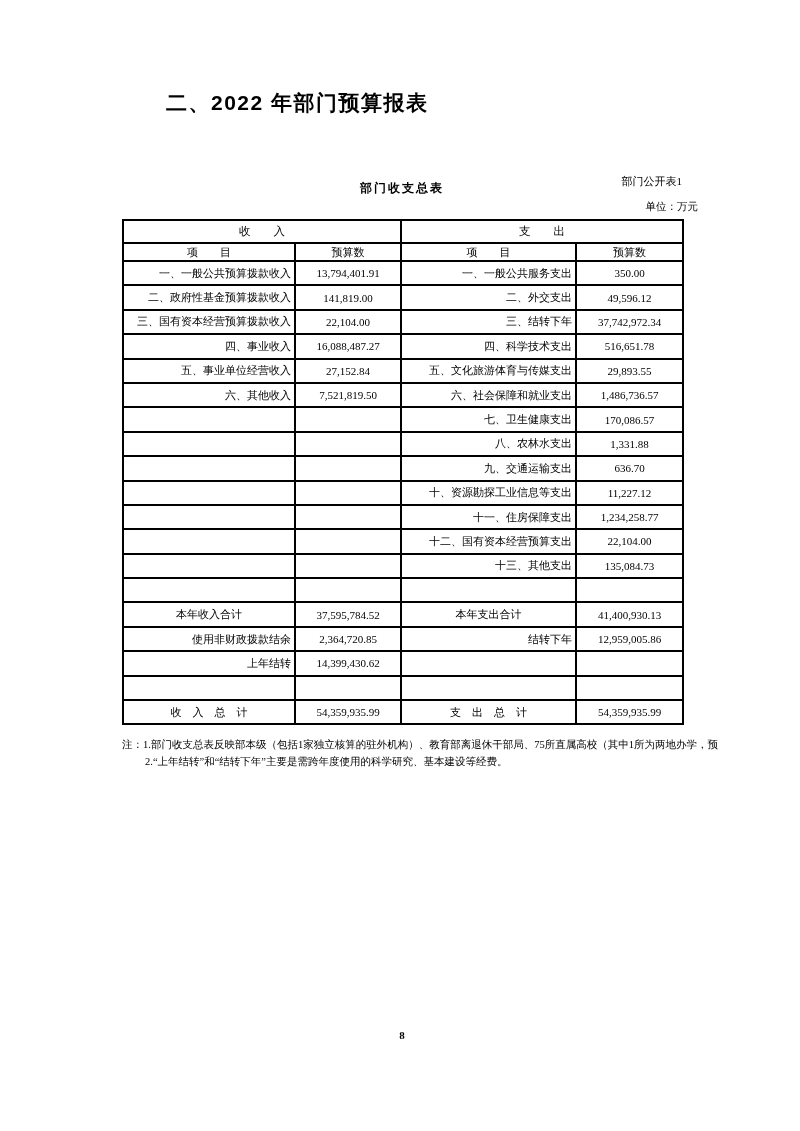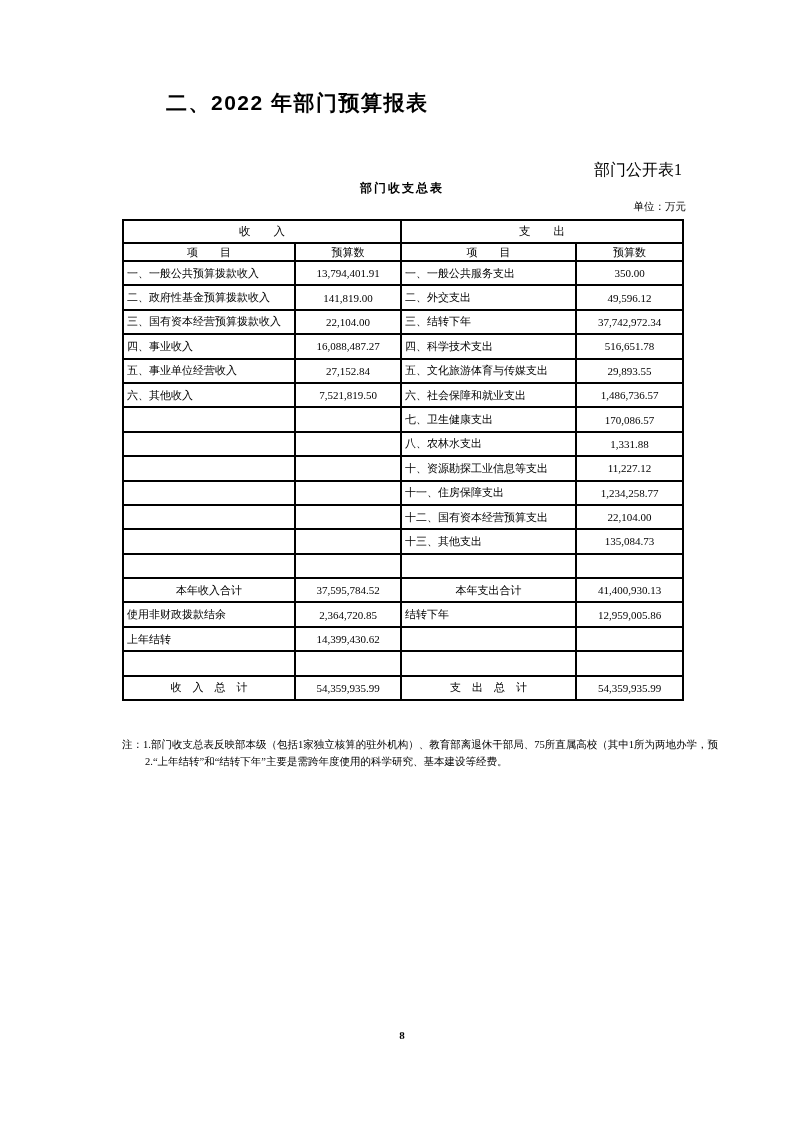--- a/index.html
+++ b/index.html
@@ -7,44 +7,44 @@
     width:800px; height:1131px; background:#ffffff; color:#000;
     font-family:"Liberation Serif","DejaVu Serif",serif;
     position:relative; overflow:hidden;
   }
   .doc-title {
     position:absolute; left:166px; top:89px;
     font-family:"Liberation Sans","DejaVu Sans",sans-serif;
     font-size:21px; font-weight:bold; letter-spacing:1.5px; white-space:nowrap;
   }
   .table-tag {
-    position:absolute; right:118px; top:160px;
-    font-size:16px; white-space:nowrap;
+    position:absolute; right:118px; top:174px;
+    font-size:11px; white-space:nowrap;
   }
   .table-title {
     position:absolute; left:122px; top:180px; width:560px; text-align:center;
     font-family:"Liberation Sans","DejaVu Sans",sans-serif;
     font-size:12px; font-weight:bold; letter-spacing:2px;
   }
   .unit-label {
-    position:absolute; right:114px; top:200px;
+    position:absolute; right:102px; top:200px;
     font-size:10.5px; white-space:nowrap;
   }
   table.budget {
     position:absolute; left:122px; top:219px; width:560px;
     border-collapse:collapse; table-layout:fixed;
   }
   table.budget th, table.budget td {
     border:2px solid #000; font-weight:normal; font-size:11px;
     padding:0 3px; overflow:hidden; white-space:nowrap;
   }
   table.budget thead tr.r1 th { height:21px; font-size:11.5px; text-align:center; }
   table.budget thead tr.r2 th { height:16px; text-align:center;margin-left:48px; }
   table.budget tbody td { height:22.4px; }
-  td.item { text-align:left; padding-left:7px; }
+  td.item { text-align:right; padding-left:7px; }
   td.item.center { text-align:center; padding-left:3px; }
   td.val { text-align:center; padding-right:3px; }
   .notes {
     position:absolute; left:122px; top:737px; width:565px;
     font-size:10.5px; line-height:16.5px;
   }
   .note-line { white-space:nowrap; }
   .note-line.indent { padding-left:23px; }
   .page-number {
     position:absolute; left:122px; top:1029px; width:560px; text-align:center;
@@ -123,20 +123,26 @@
       </tr>
       <tr>
         <td class="item"></td>
         <td class="val"></td>
         <td class="item">八、农林水支出</td>
         <td class="val">1,331.88</td>
       </tr>
       <tr>
         <td class="item"></td>
         <td class="val"></td>
+        <td class="item">九、交通运输支出</td>
+        <td class="val">636.70</td>
+      </tr>
+      <tr>
+        <td class="item"></td>
+        <td class="val"></td>
         <td class="item">十、资源勘探工业信息等支出</td>
         <td class="val">11,227.12</td>
       </tr>
       <tr>
         <td class="item"></td>
         <td class="val"></td>
         <td class="item">十一、住房保障支出</td>
         <td class="val">1,234,258.77</td>
       </tr>
       <tr>

